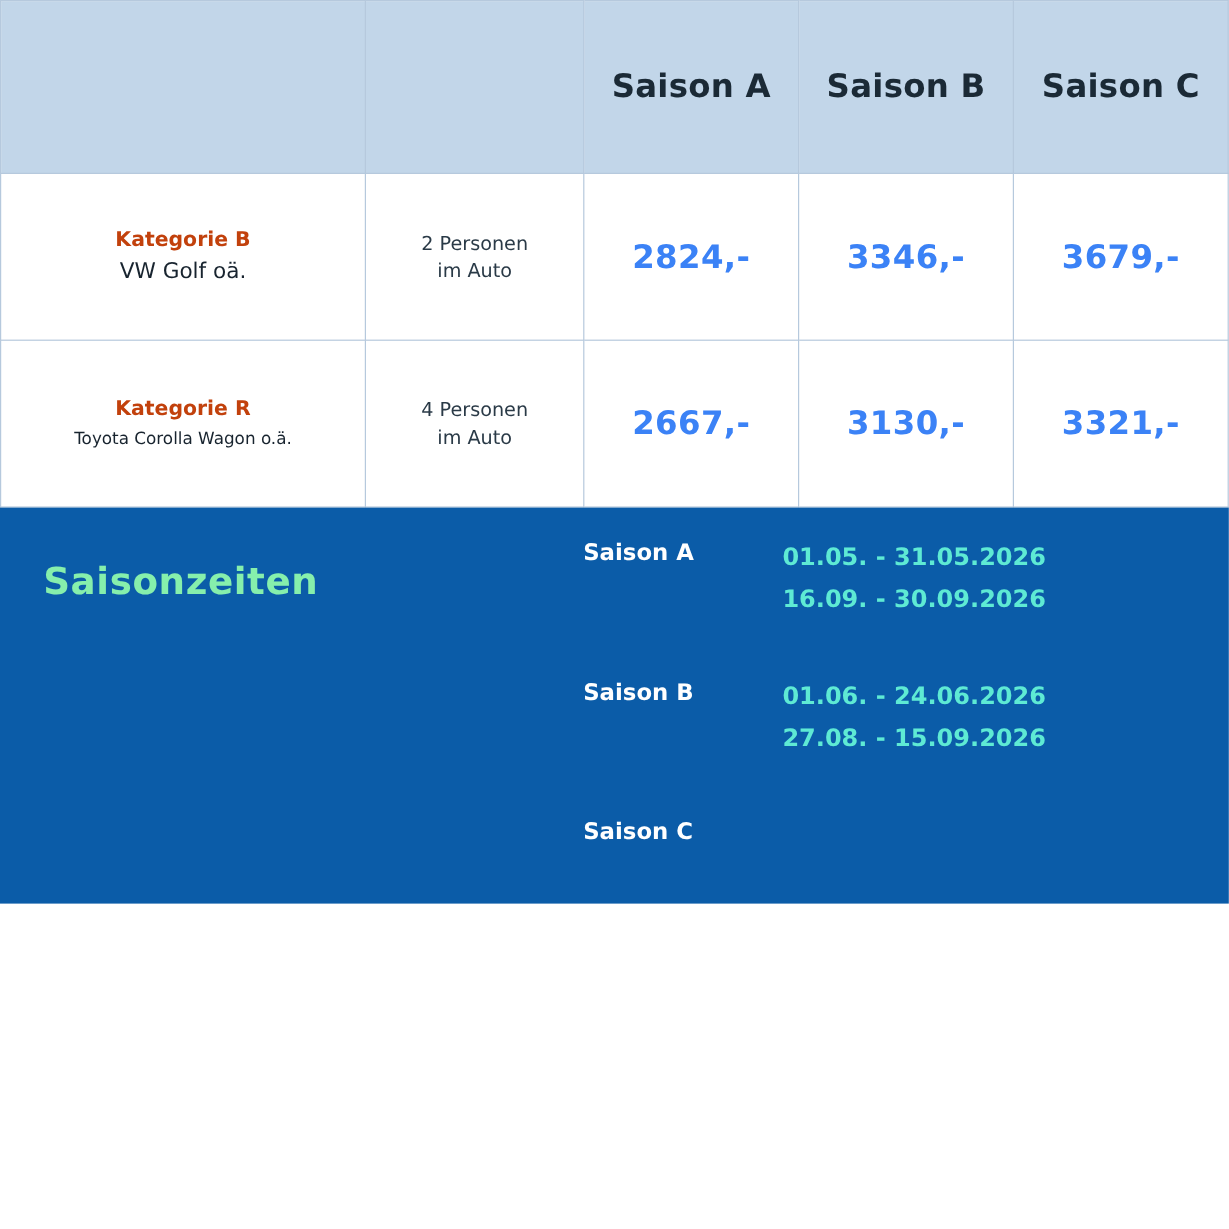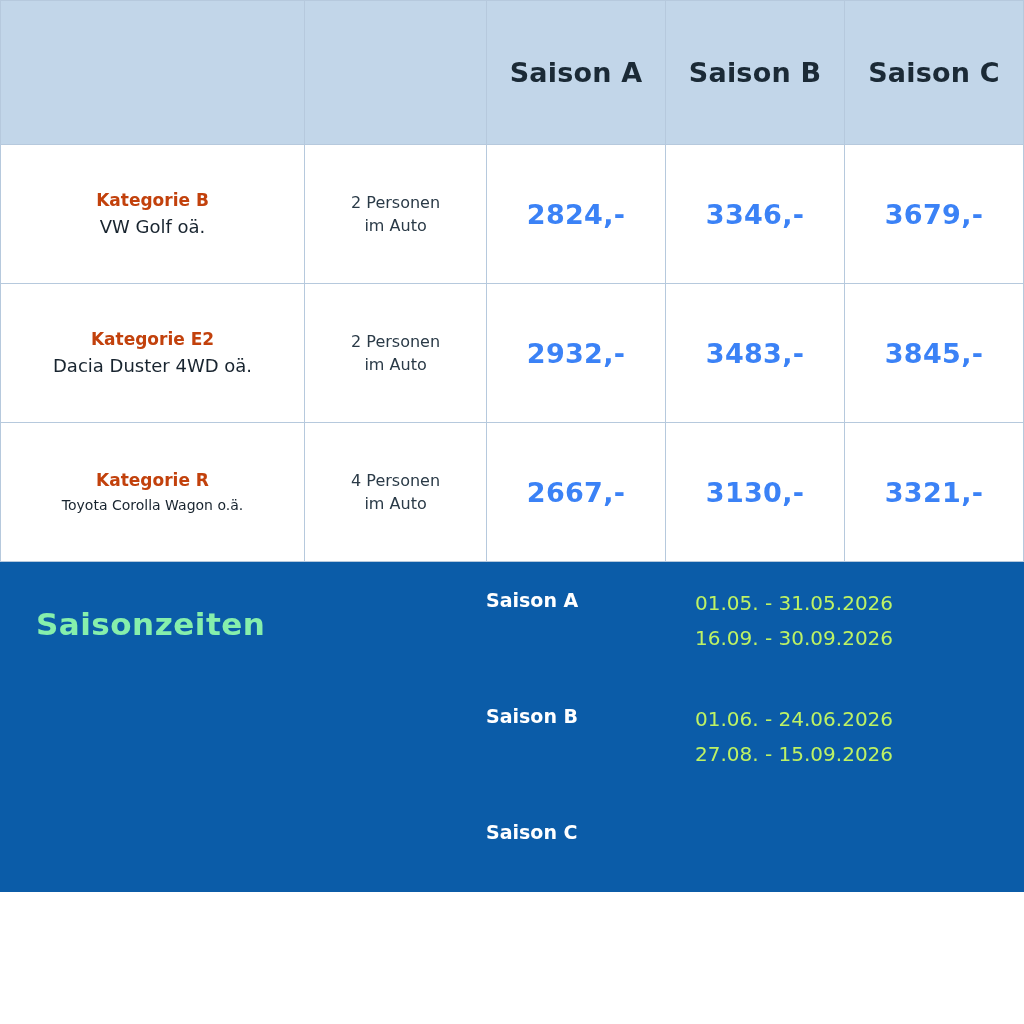--- a/index.html
+++ b/index.html
@@ -116,25 +116,24 @@
   .season-label {
     width: 166px;
     flex: 0 0 166px;
     font-size: 19px;
     font-weight: bold;
     padding-top: 3px;
     color: #ffffff;
   }
   .season-dates {
     font-size: 20px;
-    font-weight: normal;
+    font-weight: bold;
     line-height: 1.75;
-    color: #bef264;
+    color: #5eead4;
     white-space: pre-line;
-    margin-left: 43px;
   }
 </style>
 </head>
 <body>
 
 <div class="sheet">
 
   <table class="price-table">
     <colgroup>
       <col class="c-cat">
@@ -168,39 +167,20 @@
         </td>
         <td>
           <div class="price">3346,-</div>
         </td>
         <td>
           <div class="price">3679,-</div>
         </td>
       </tr>
 
 
-      <tr>
-        <td>
-          <div class="cat-name">Kategorie E2</div>
-          <div class="cat-model">Dacia Duster 4WD oä.</div>
-        </td>
-        <td>
-          <div class="persons" style="white-space:pre-line">2 Personen
-im Auto</div>
-        </td>
-        <td>
-          <div class="price">2932,-</div>
-        </td>
-        <td>
-          <div class="price">3483,-</div>
-        </td>
-        <td>
-          <div class="price">3845,-</div>
-        </td>
-      </tr>
 
       <tr>
         <td>
           <div class="cat-name">Kategorie R</div>
           <div class="cat-model small">Toyota Corolla Wagon o.ä.</div>
         </td>
         <td>
           <div class="persons" style="white-space:pre-line">4 Personen
 im Auto</div>
         </td>

